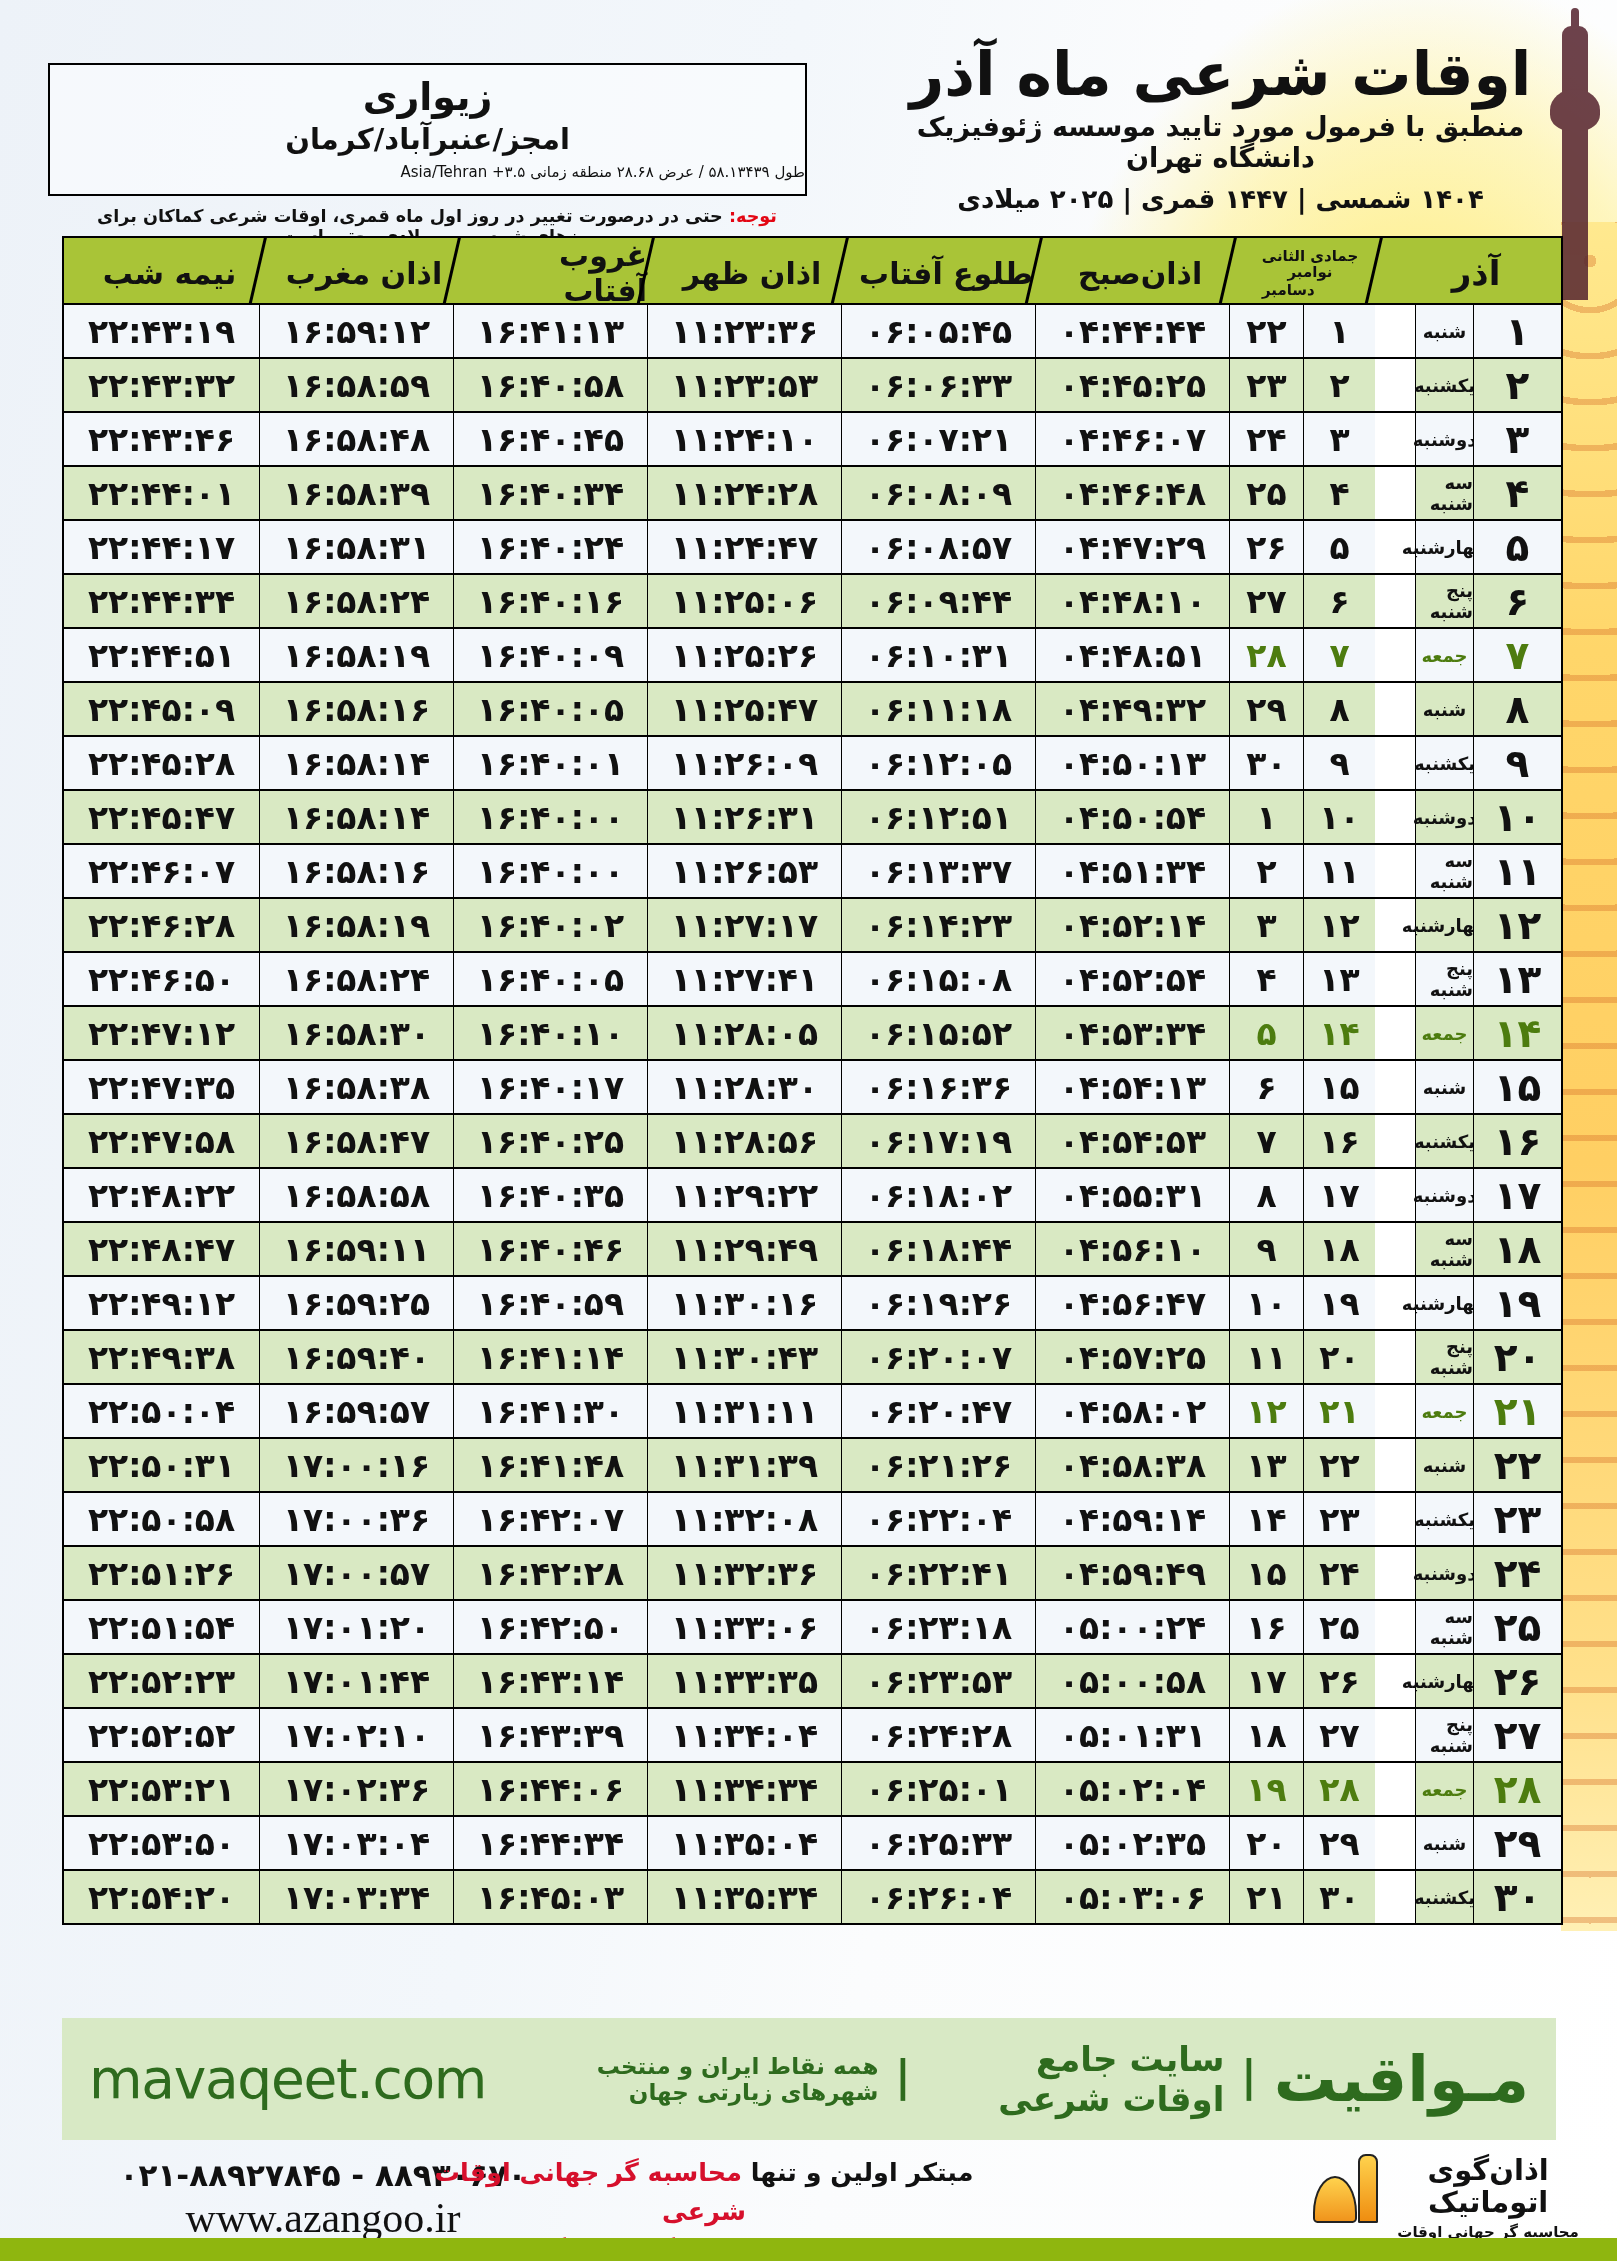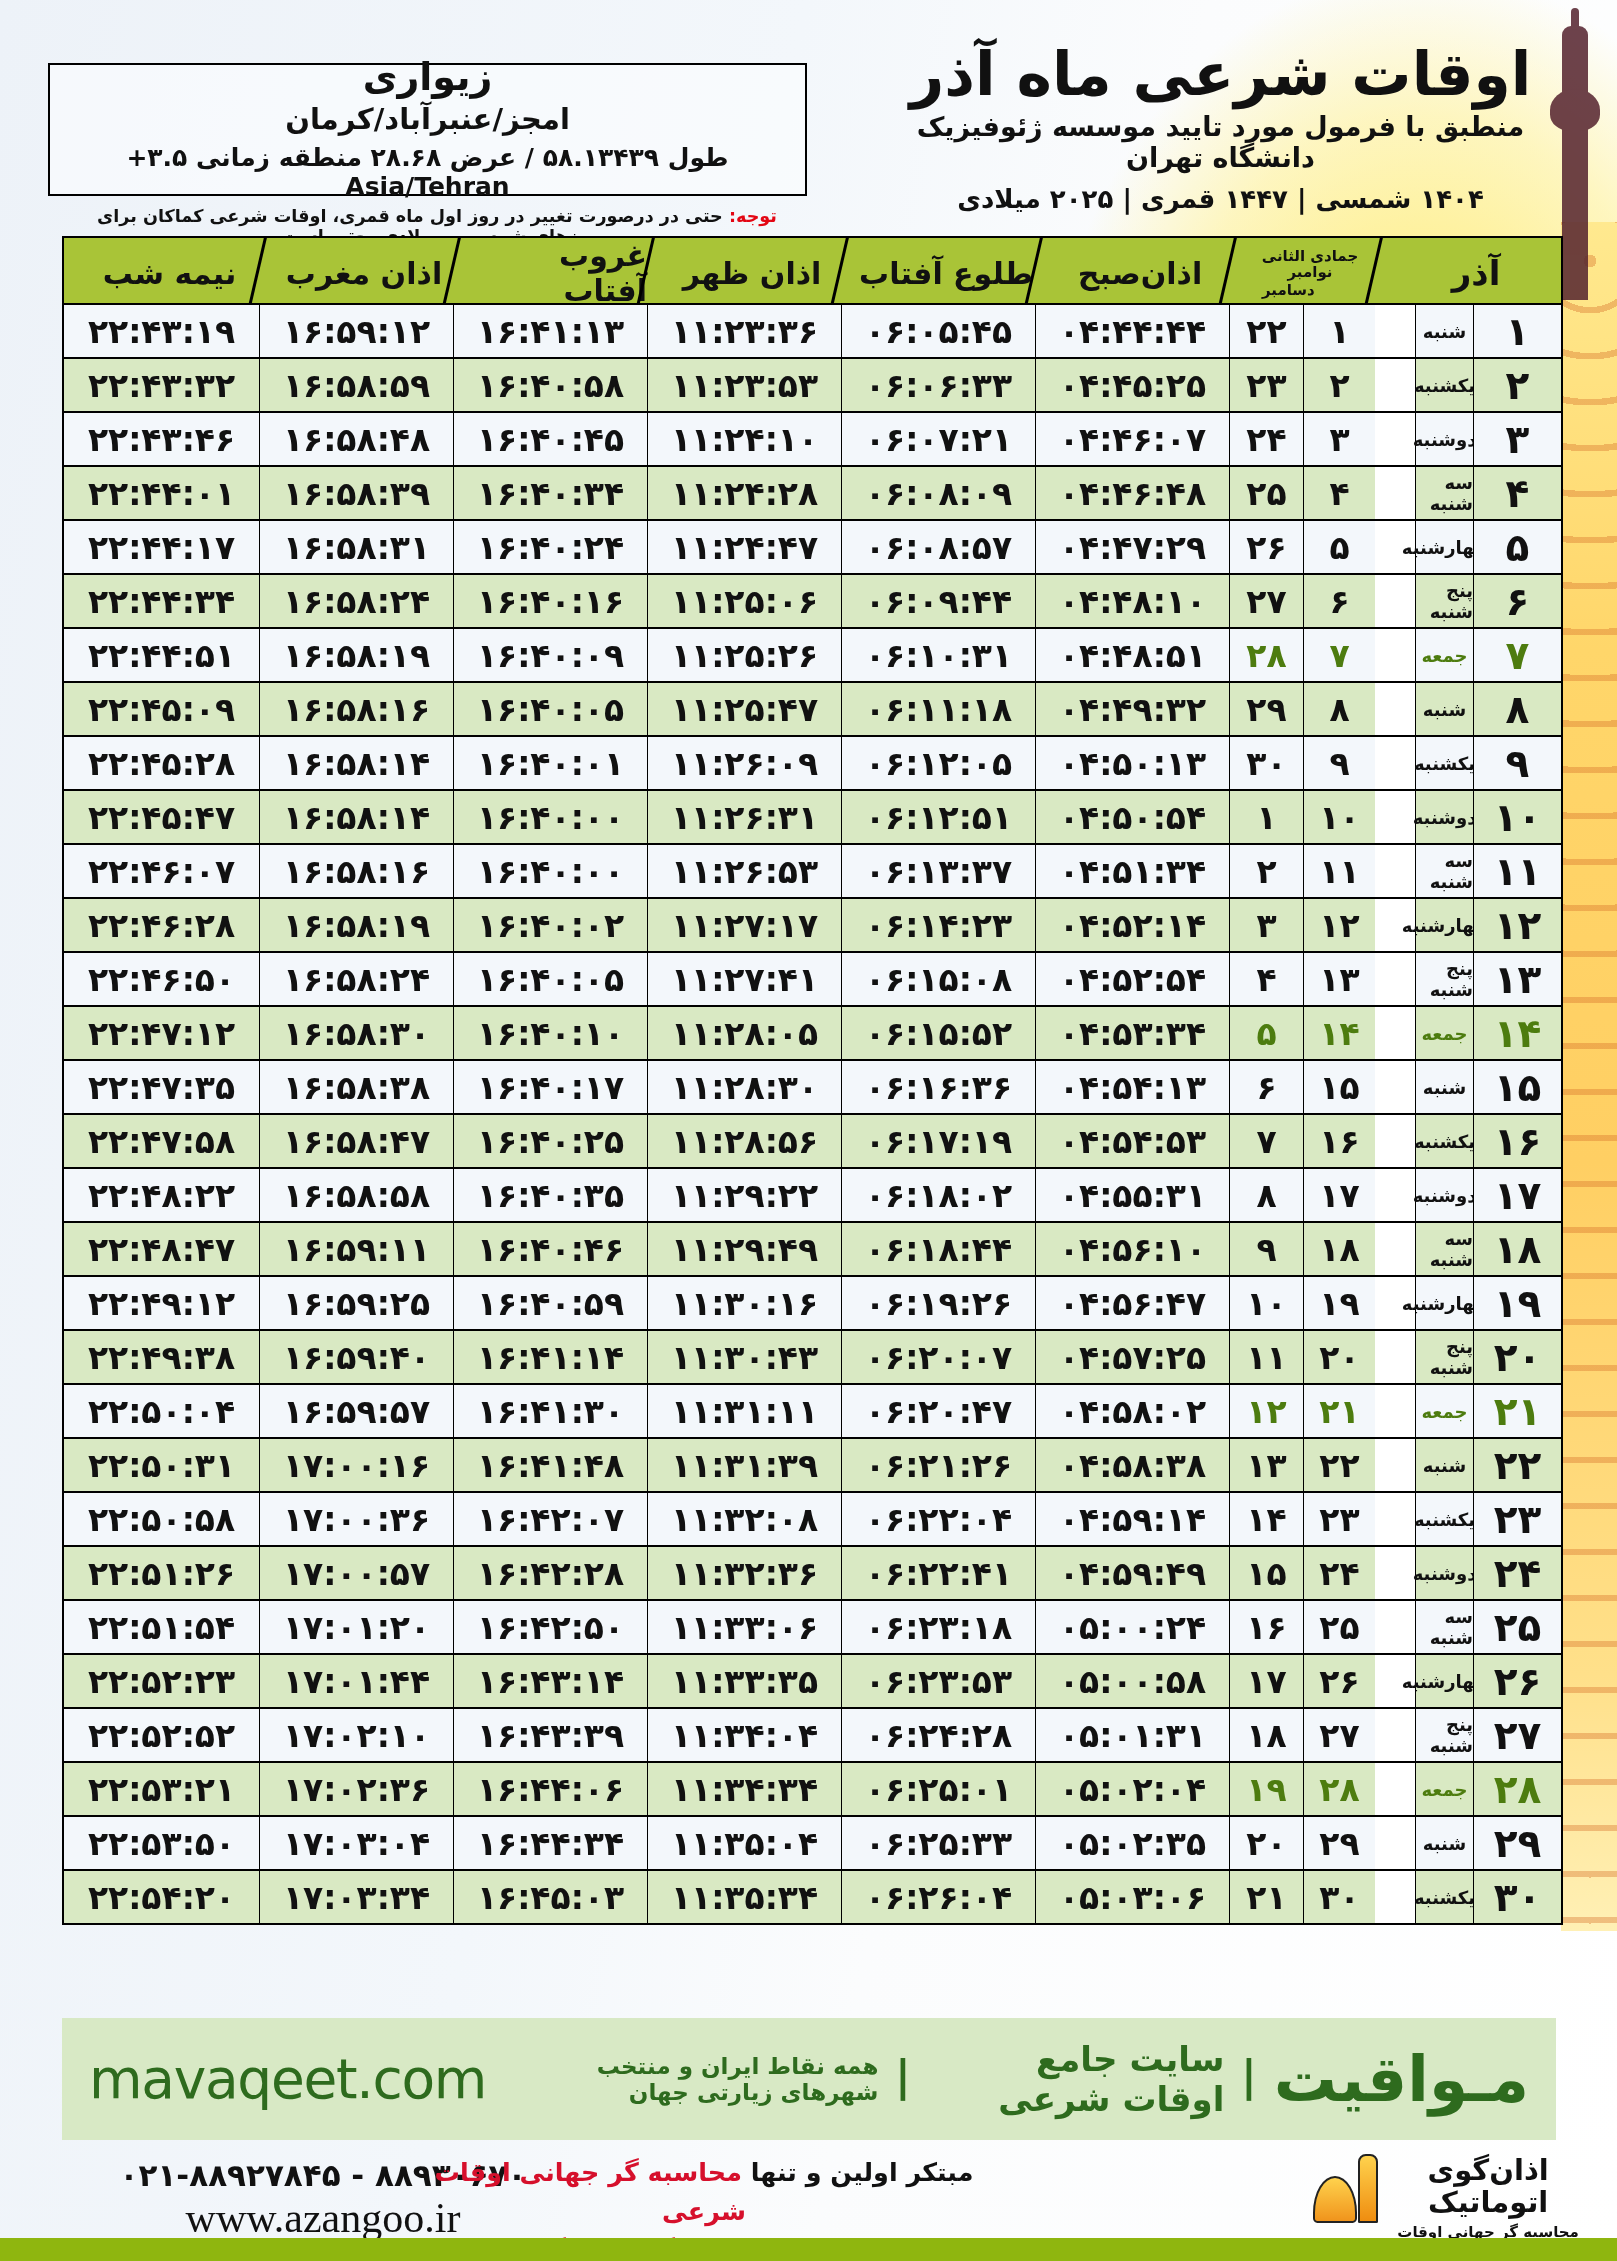--- a/index.html
+++ b/index.html
@@ -20,21 +20,21 @@
     border-radius:9px 9px 0 0;}
   .minaret::before{content:""; position:absolute; left:-11.7px; top:63px; width:50px; height:42px; background:#54222e;
     border-radius:50% 50% 40% 40%;}
   .minaret::after{content:""; position:absolute; left:9px; top:-18px; width:7.8px; height:22px; background:#54222e; border-radius:3.9px;}
 
   
   .loc-box{position:absolute; left:48px; top:63px; width:755px; height:129px; border:2.6px solid #000;
     background:rgba(252,253,255,.6); text-align:center; display:flex; flex-direction:column; justify-content:center; gap:3.9px;}
   .loc-name{font-size:38px; font-weight:bold; line-height:1.05;}
   .loc-region{font-size:29px; font-weight:bold;}
-  .loc-coords{font-size:25px; font-weight:bold; margin-top:3.9px;}
+  .loc-coords{font-size:15px; font-weight:normal; margin-top:3.9px;text-align:right;}
   .title-block{position:absolute; left:868px; top:38px; width:705px; text-align:center;}
   .main-title{font-size:60px; font-weight:bold; line-height:1.2;}
   .sub-title{font-size:27px; font-weight:bold; margin-top:1.3px;}
   .cal-line{font-size:26px; font-weight:bold; margin-top:10.4px;}
   .notice{position:absolute; left:62px; top:206px; width:750px; text-align:center; font-size:17.6px; font-weight:bold;}
   .notice .red{color:#e30613;}
 
   
   .ptable{position:absolute; left:62px; top:236px; width:1497px; border:2.6px solid #000; background:#fff;}
   .trow{display:grid; grid-template-columns:195px 194px 194px 194px 194px 194px 74px 72px 98px 88px;

